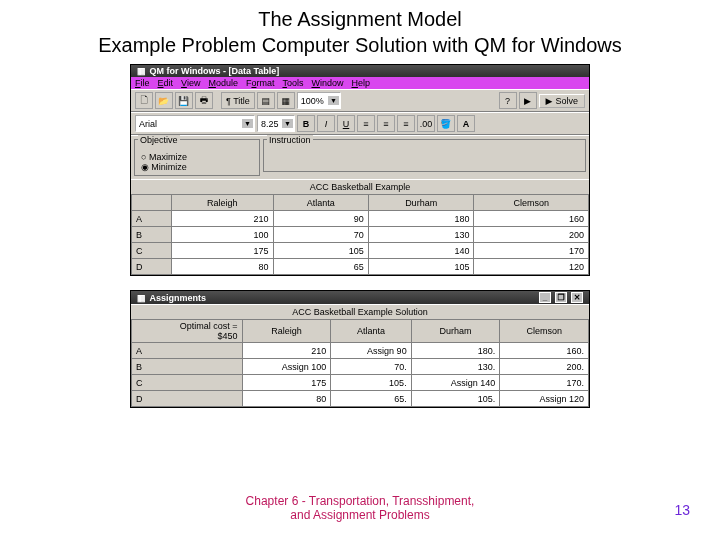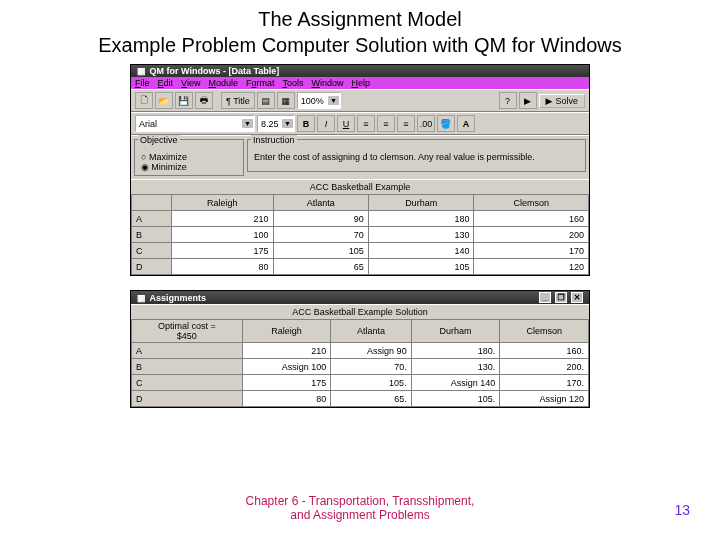--- a/index.html
+++ b/index.html
@@ -11,21 +11,21 @@
   .wbtn { width: 12px; height: 11px; background: #c0c0c0; border: 1px solid #fff; display: inline-flex; align-items: center; justify-content: center; color: #000; font-size: 8px; font-weight: bold; }
   .menubar { background: #d946ef; padding: 1px 4px; display: flex; gap: 8px; font-size: 9px; }
   .menubar span { cursor: default; }
   .menubar span u { text-decoration: underline; }
   .tbar { background: #d4d0c8; padding: 2px 4px; display: flex; align-items: center; gap: 2px; border-top: 1px solid #fff; border-bottom: 1px solid #808080; }
   .tbtn { width: 18px; height: 17px; border: 1px solid #a0a0a0; background: #d4d0c8; display: inline-flex; align-items: center; justify-content: center; font-size: 9px; }
   .combo { height: 17px; border: 1px inset #fff; background: #fff; padding: 0 14px 0 3px; font-size: 9px; display: inline-flex; align-items: center; position: relative; }
   .combo::after { content: "▼"; position: absolute; right: 1px; font-size: 7px; background:#c0c0c0; padding:1px 2px; }
   .solve { border: 1px outset #fff; background:#d4d0c8; padding:1px 6px; font-size:9px; display:inline-flex; align-items:center; gap:3px; }
   .panel-row { display:flex; background:#d4d0c8; border-top:1px solid #fff; }
-  .obj { border:1px solid #808080; margin:3px; padding:2px 6px 3px; font-size:9px; width:110px; }
+  .obj { border:1px solid #808080; margin:3px; padding:2px 6px 3px; font-size:9px; width:126px; }
   .obj .lab { position:relative; top:-7px; left:-3px; background:#d4d0c8; padding:0 2px; font-size:9px; }
   .obj label { display:block; font-size:9px; }
   .instr { border:1px solid #808080; margin:3px 3px 7px 0; padding:2px 6px; font-size:9px; flex:1; }
   .instr .lab { position:relative; top:-7px; left:-3px; background:#d4d0c8; padding:0 2px; }
   .caption { background:#d4d0c8; text-align:center; font-size:9px; padding:2px 0; border-top:1px solid #fff; }
   table { border-collapse: collapse; width:100%; background:#fff; font-size:9px; }
   td, th { border:1px solid #808080; padding:1px 4px; text-align:right; height:16px; background:#fff; }
   td:first-child, th { background:#d4d0c8; font-weight:normal; }
   th:first-child { background:#d4d0c8; }
   td:first-child { text-align:left; }
@@ -96,21 +96,20 @@
       </span>
   </div>
   <div class="panel-row">
     <div class="obj">
       <span class="lab">Objective</span>
       <label>○ <span>Maximize</span></label>
       <label>◉ <span>Minimize</span></label>
     </div>
     <div class="instr">
       <span class="lab">Instruction</span>
-      <div>Enter the cost of assigning d to clemson. Any real value is permissible.</div>
     </div>
   </div>
   <div class="caption">ACC Basketball Example</div>
   <table>
     <thead>
         <tr>
       <th></th>
           <th>Raleigh</th>
           <th>Atlanta</th>
           <th>Durham</th>
@@ -156,21 +155,21 @@
     <span>Assignments</span>
     <span class="sp"></span>
     <span class="wbtn">_</span>
     <span class="wbtn">❐</span>
     <span class="wbtn">✕</span>
   </div>
   <div class="caption">ACC Basketball Example Solution</div>
   <table>
     <thead>
         <tr>
-      <th style="text-align:center"><span>Optimal cost =</span><br><span>$450</span></th>
+      <th style="text-align:right"><span>Optimal cost =</span><br><span>$450</span></th>
       <th>Raleigh</th>
           <th>Atlanta</th>
           <th>Durham</th>
           <th>Clemson</th>
     </tr>
       </thead>
     <tbody id="t2body">
         <tr>
           <td>A</td>
           <td class="hl">210</td>

